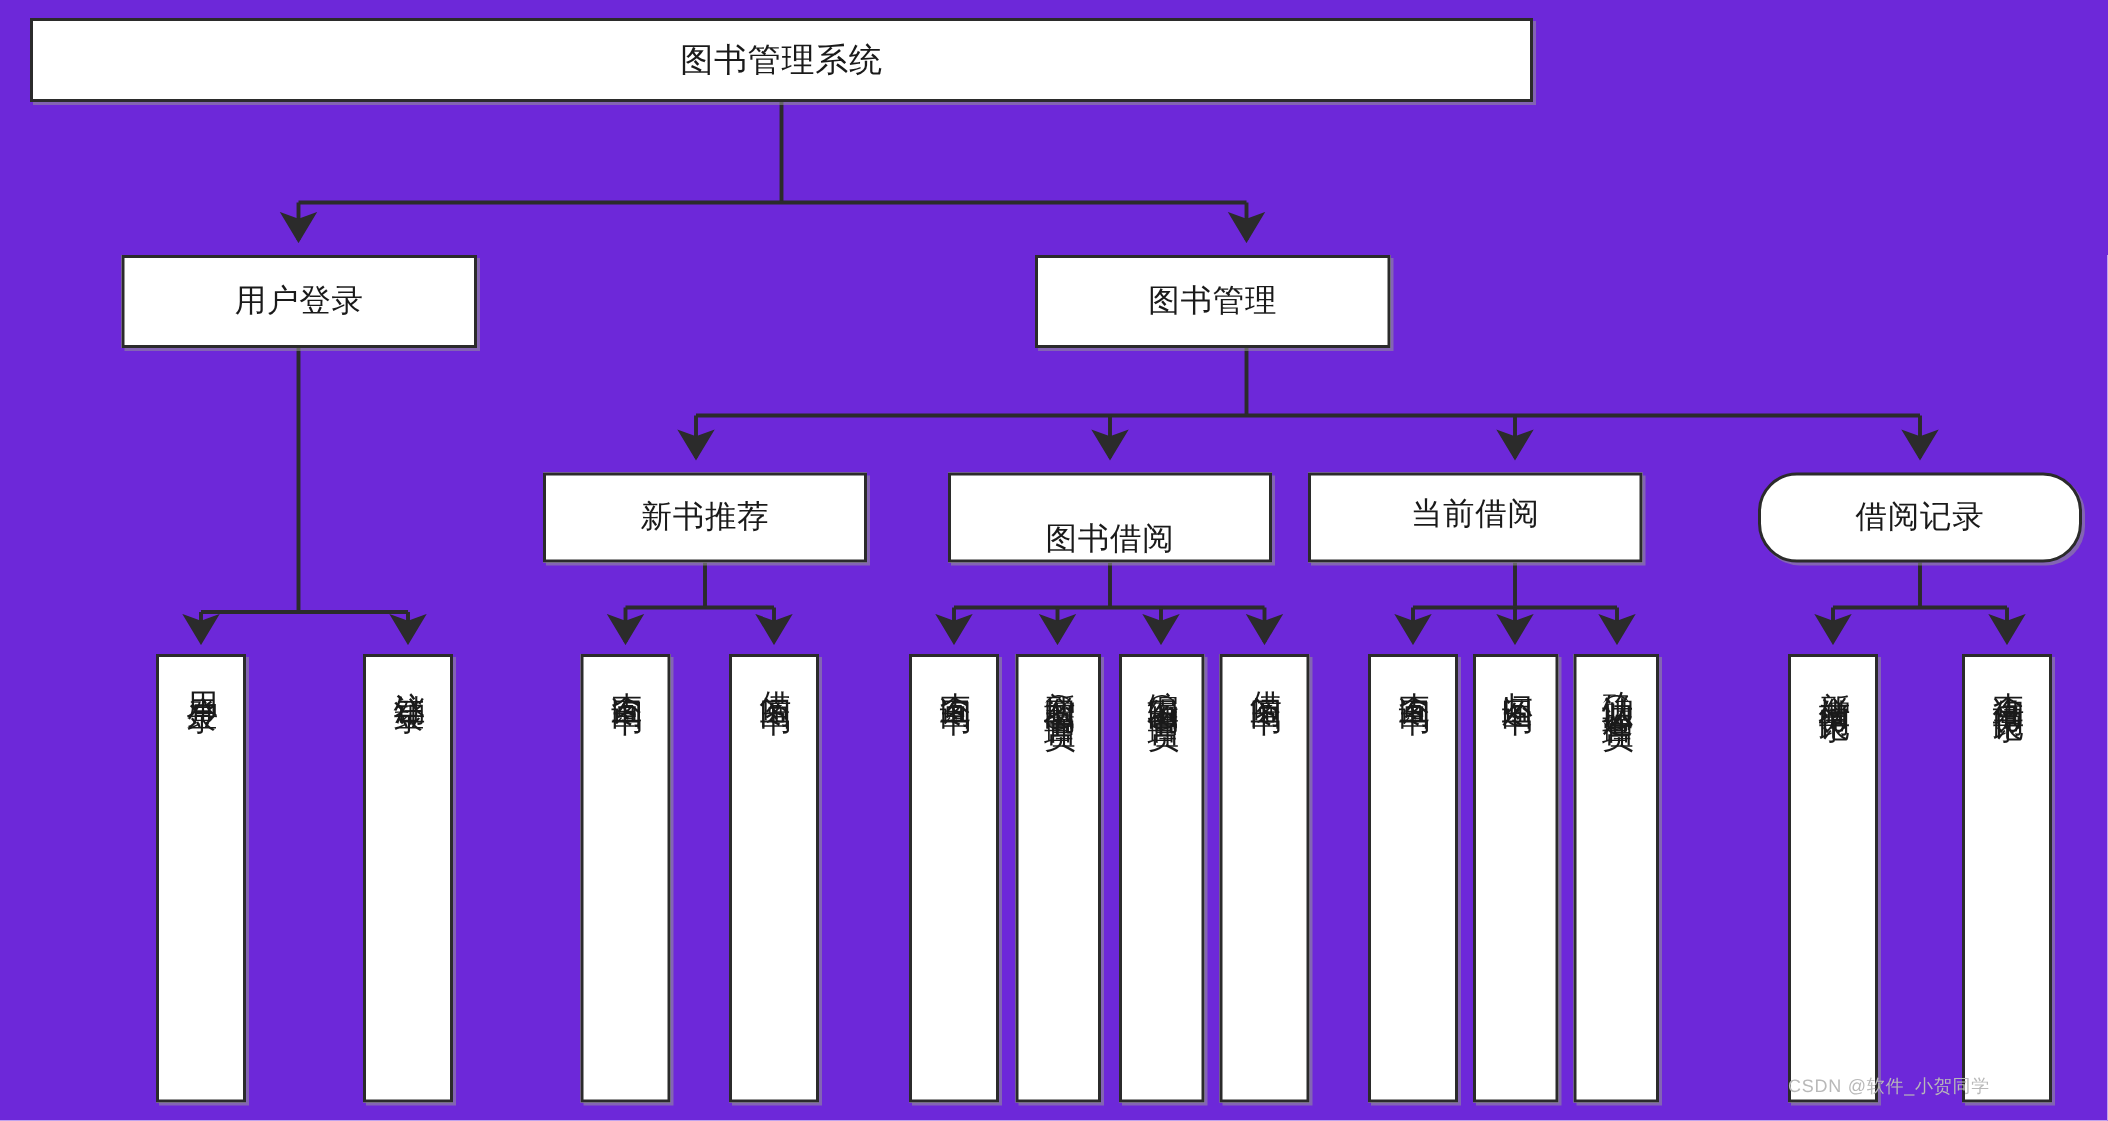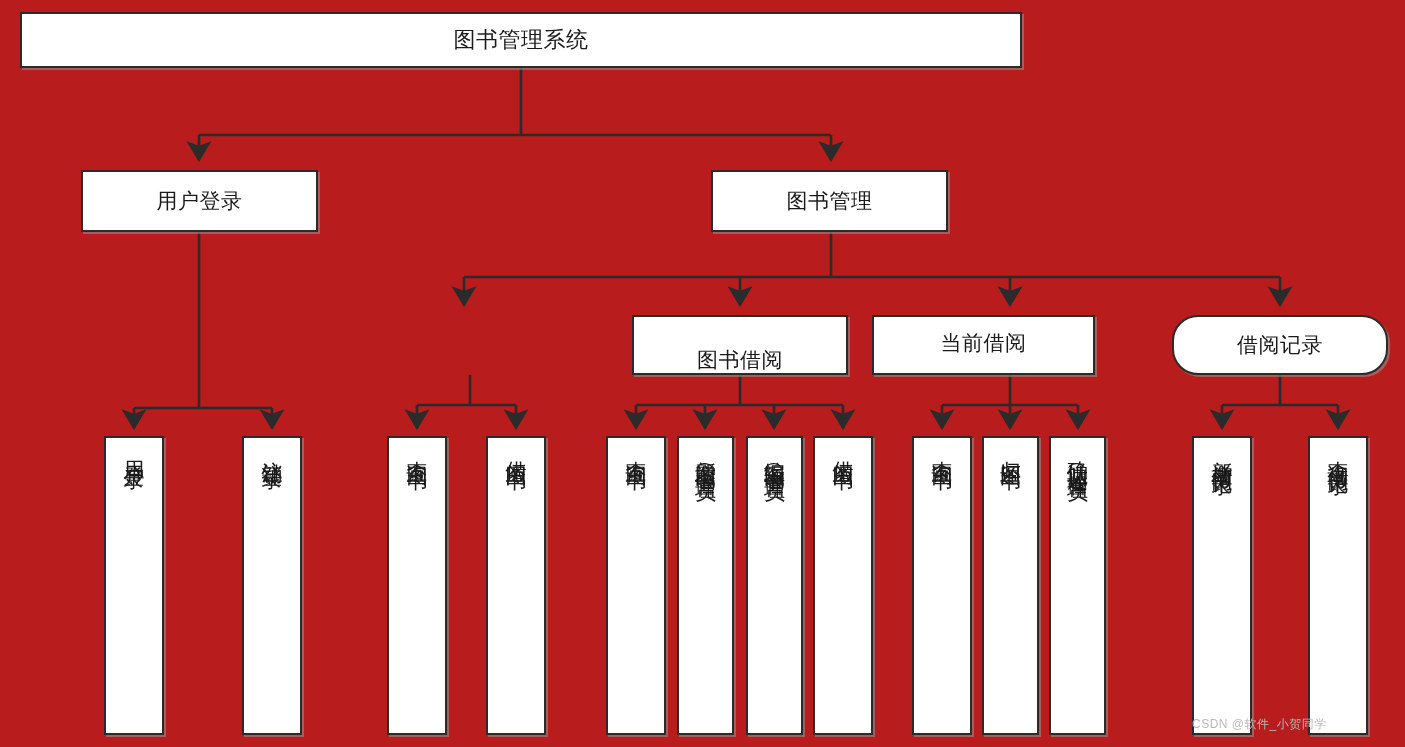--- a/index.html
+++ b/index.html
@@ -8,21 +8,21 @@
     padding: 0;
     background: #ffffff;
   }
   body {
     font-family: "Liberation Sans", "DejaVu Sans", sans-serif;
   }
   #canvas {
     position: relative;
     width: 1405px;
     height: 747px;
-    background: #b91c1c;
+    background: #6d28d9;
     overflow: hidden;
   }
   #edges {
     position: absolute;
     left: 0;
     top: 0;
     width: 1405px;
     height: 747px;
     pointer-events: none;
   }
@@ -127,24 +127,27 @@
   </svg>
 
   <div class="node horiz root" style="left:20px; top:12px; width:1002px; height:56px;">
     <span class="label">图书管理系统</span>
   </div>
 
   <div class="node horiz" style="left:81px; top:170px; width:237px; height:62px;">
     <span class="label">用户登录</span>
   </div>
 
-  <div class="node horiz" style="left:711px; top:170px; width:237px; height:62px;">
+  <div class="node horiz" style="left:690px; top:170px; width:237px; height:62px;">
     <span class="label">图书管理</span>
   </div>
 
+  <div class="node horiz" style="left:362px; top:315px; width:216px; height:60px;">
+    <span class="label">新书推荐</span>
+  </div>
 
   <div class="node horiz" style="left:632px; top:315px; width:216px; height:60px;align-items:flex-end;">
     <span class="label">图书借阅</span>
   </div>
 
   <div class="node horiz" style="left:872px; top:315px; width:223px; height:60px;font-family:Liberation Mono, monospace;">
     <span class="label">当前借阅</span>
   </div>
 
   <div class="node horiz" style="left:1172px; top:315px; width:216px; height:60px;border-radius:26px;">

